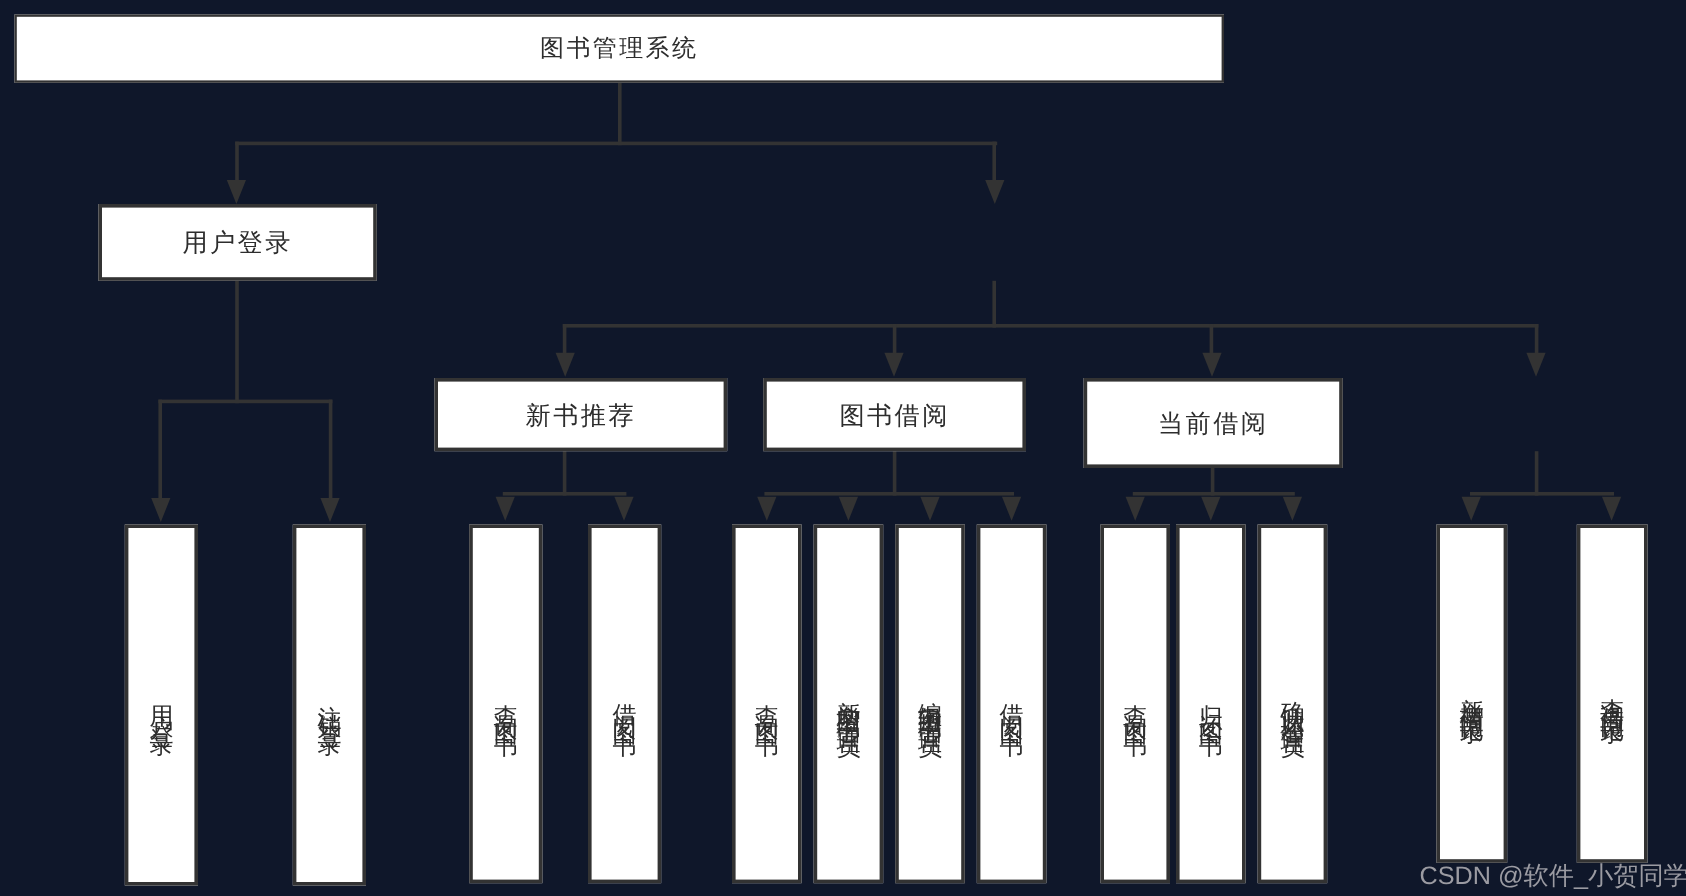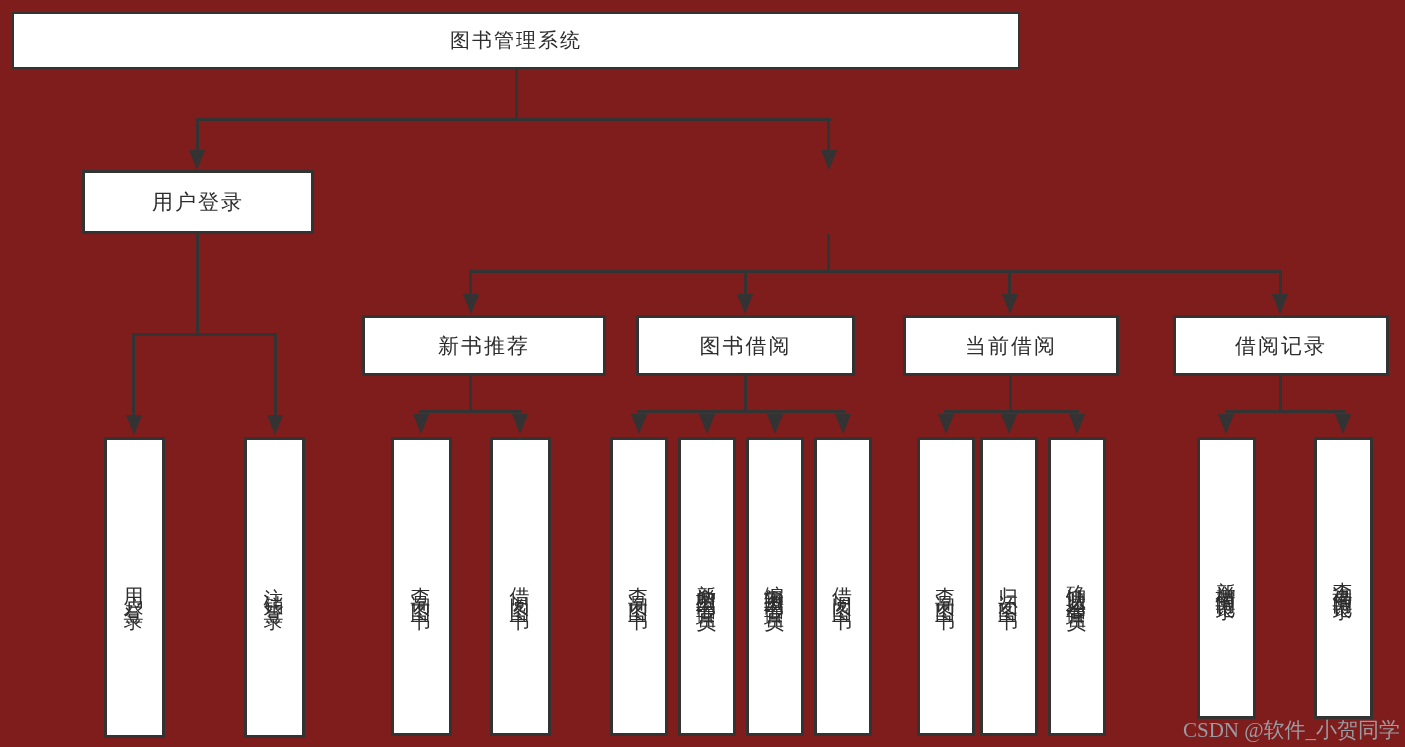--- a/index.html
+++ b/index.html
@@ -1,21 +1,21 @@
 <!DOCTYPE html>
 <html><head>
 <meta charset="utf-8">
 <style>
   html, body { margin: 0; padding: 0; background: #ffffff; }
   #canvas {
     position: relative;
     width: 1405px;
     height: 747px;
-    background: #7f1d1d;
-    font-family: Liberation Serif, serif;
+    background: #0f172a;
+    font-family: Liberation Sans, sans-serif;
     color: #2d2d2d;
     overflow: hidden;
   }
   .hnode {
     position: absolute;
     box-sizing: border-box;
     background: #ffffff;
     border: 3px solid #333333;
     display: flex;
     align-items: center;
@@ -94,22 +94,21 @@
   <div class="arr" style="left:463px; top:294px;"></div>
   <div class="vl" style="left:744px; top:270px; height:26px;"></div>
   <div class="arr" style="left:737px; top:294px;"></div>
   <div class="vl" style="left:1008px; top:270px; height:26px;"></div>
   <div class="arr" style="left:1002px; top:294px;"></div>
   <div class="vl" style="left:1279px; top:270px; height:26px;"></div>
   <div class="arr" style="left:1272px; top:294px;"></div>
 
   <div class="hnode" style="left:362px; top:315px; width:244px; height:61px;">新书推荐</div>
   <div class="hnode" style="left:636px; top:315px; width:219px; height:61px;">图书借阅</div>
-  <div class="hnode" style="left:903px; top:315px; width:216px; height:61px;">当前借阅</div>
-  <div class="hnode" style="left:1173px; top:315px; width:216px; height:61px;">借阅记录</div>
+  <div class="hnode" style="left:903px; top:315px; width:216px; height:75px;">当前借阅</div>
 
   <div class="vl" style="left:469px; top:376px; height:37px;"></div>
   <div class="hl" style="left:419px; top:410px; width:103px;"></div>
   <div class="arr" style="left:413px; top:414px;"></div>
   <div class="arr" style="left:512px; top:414px;"></div>
 
   <div class="vl" style="left:744px; top:376px; height:37px;"></div>
   <div class="hl" style="left:637px; top:410px; width:208px;"></div>
   <div class="arr" style="left:631px; top:414px;"></div>
   <div class="arr" style="left:699px; top:414px;"></div>

